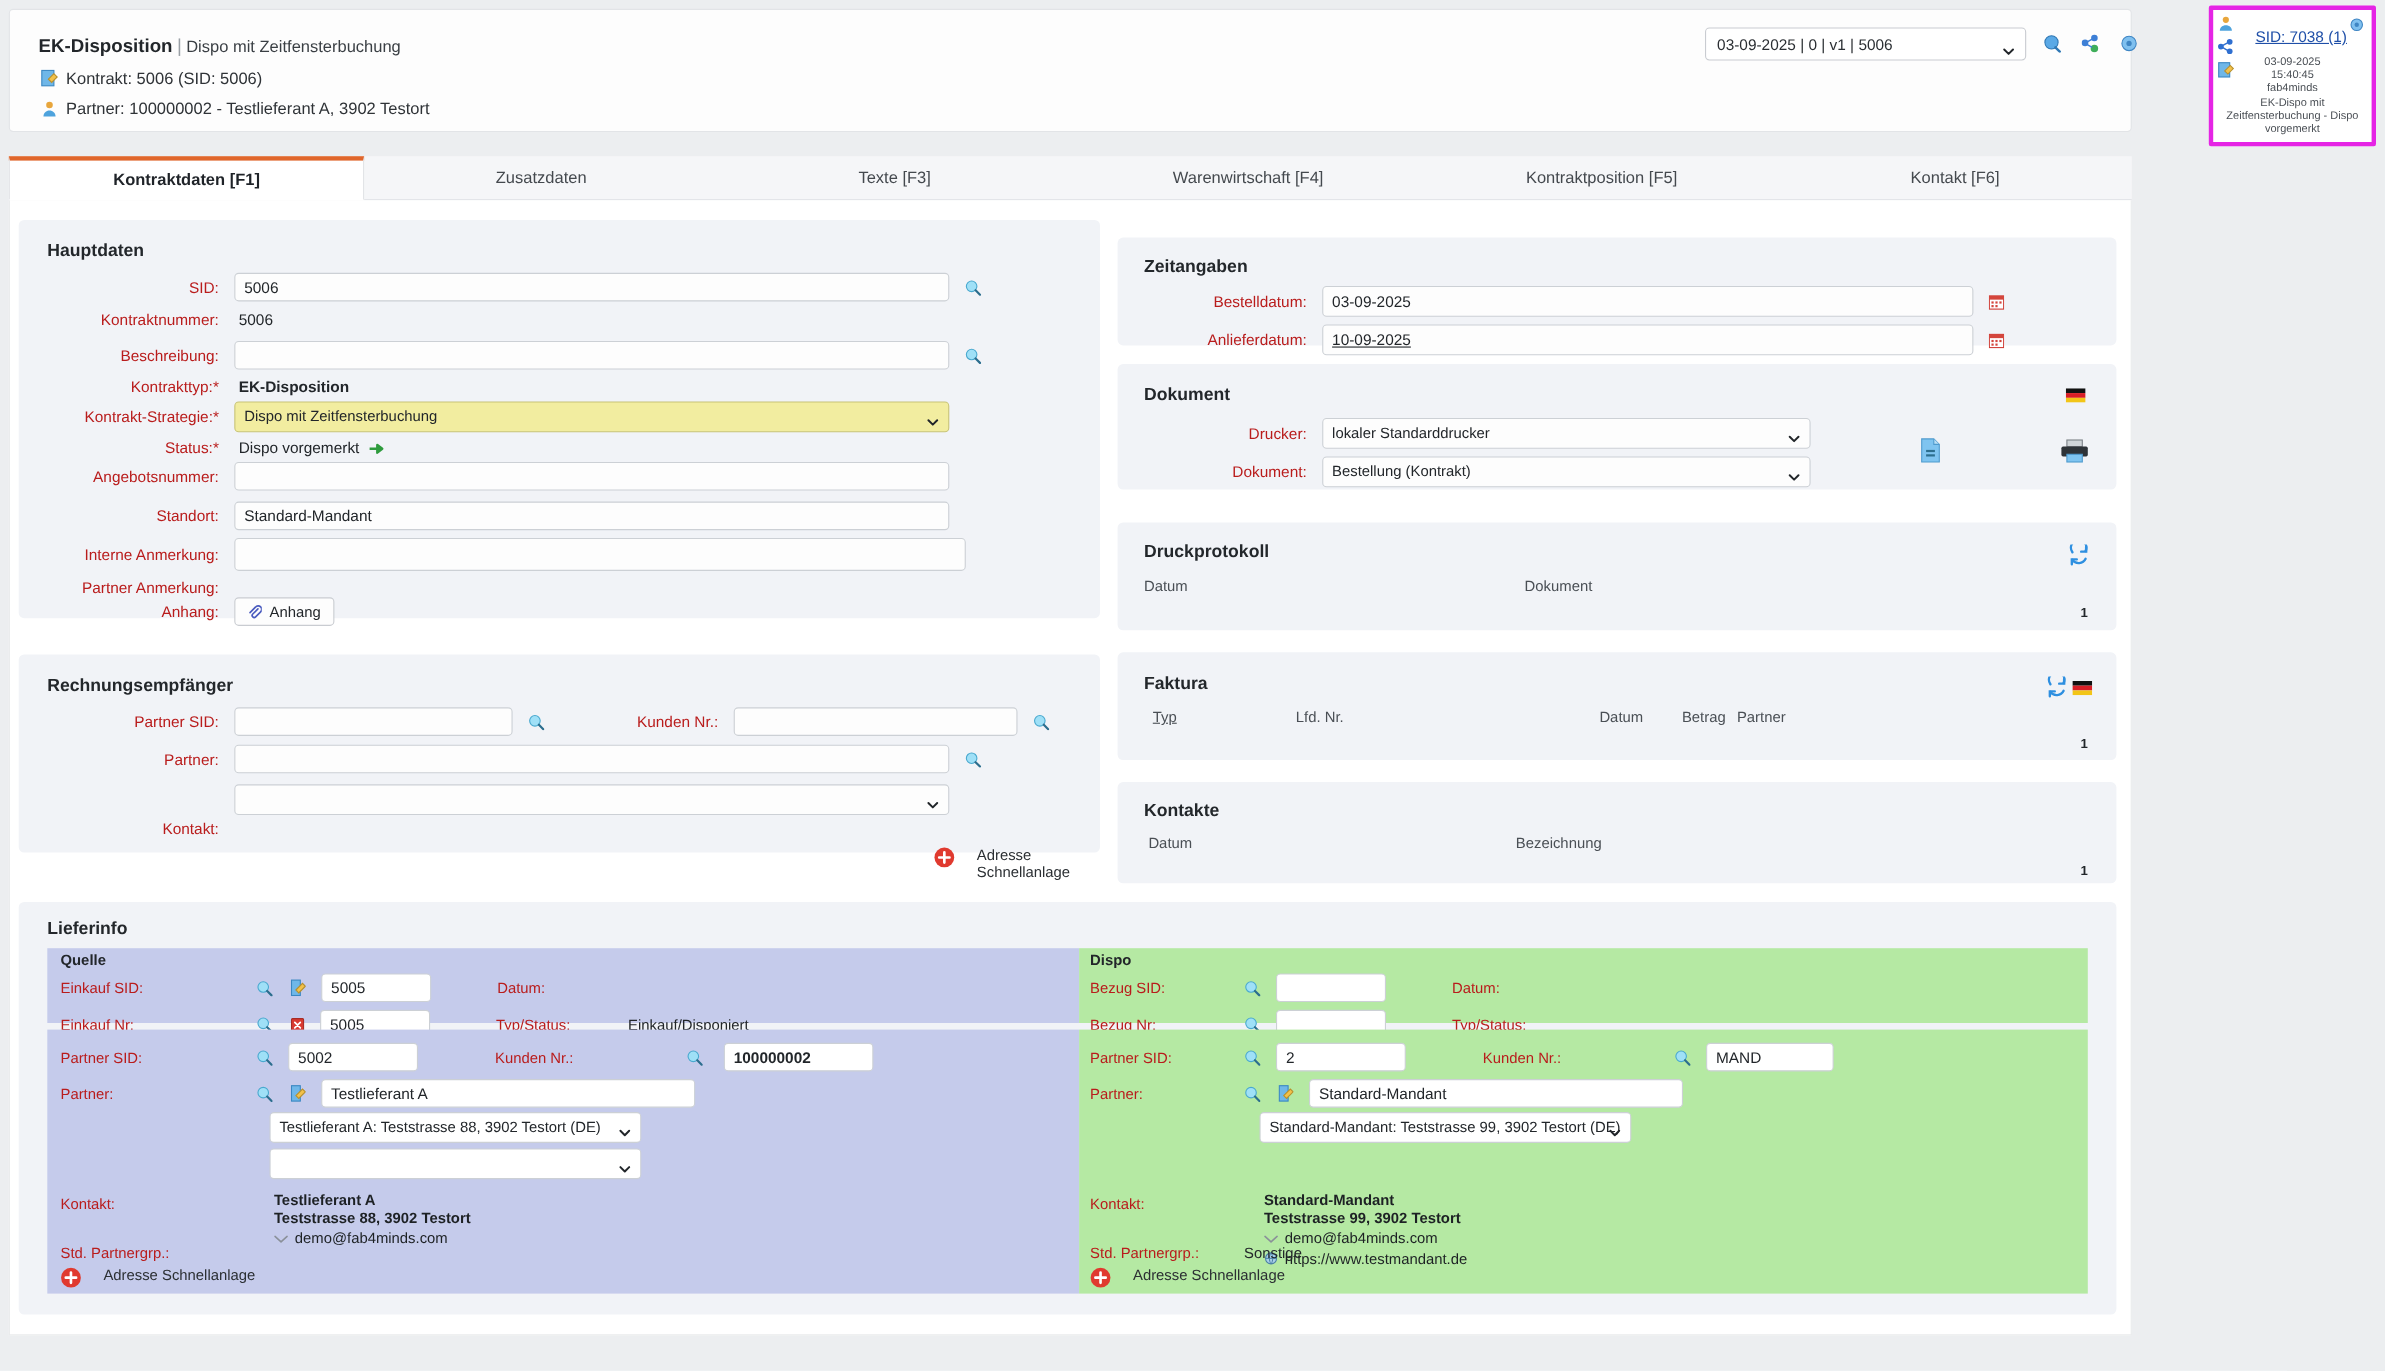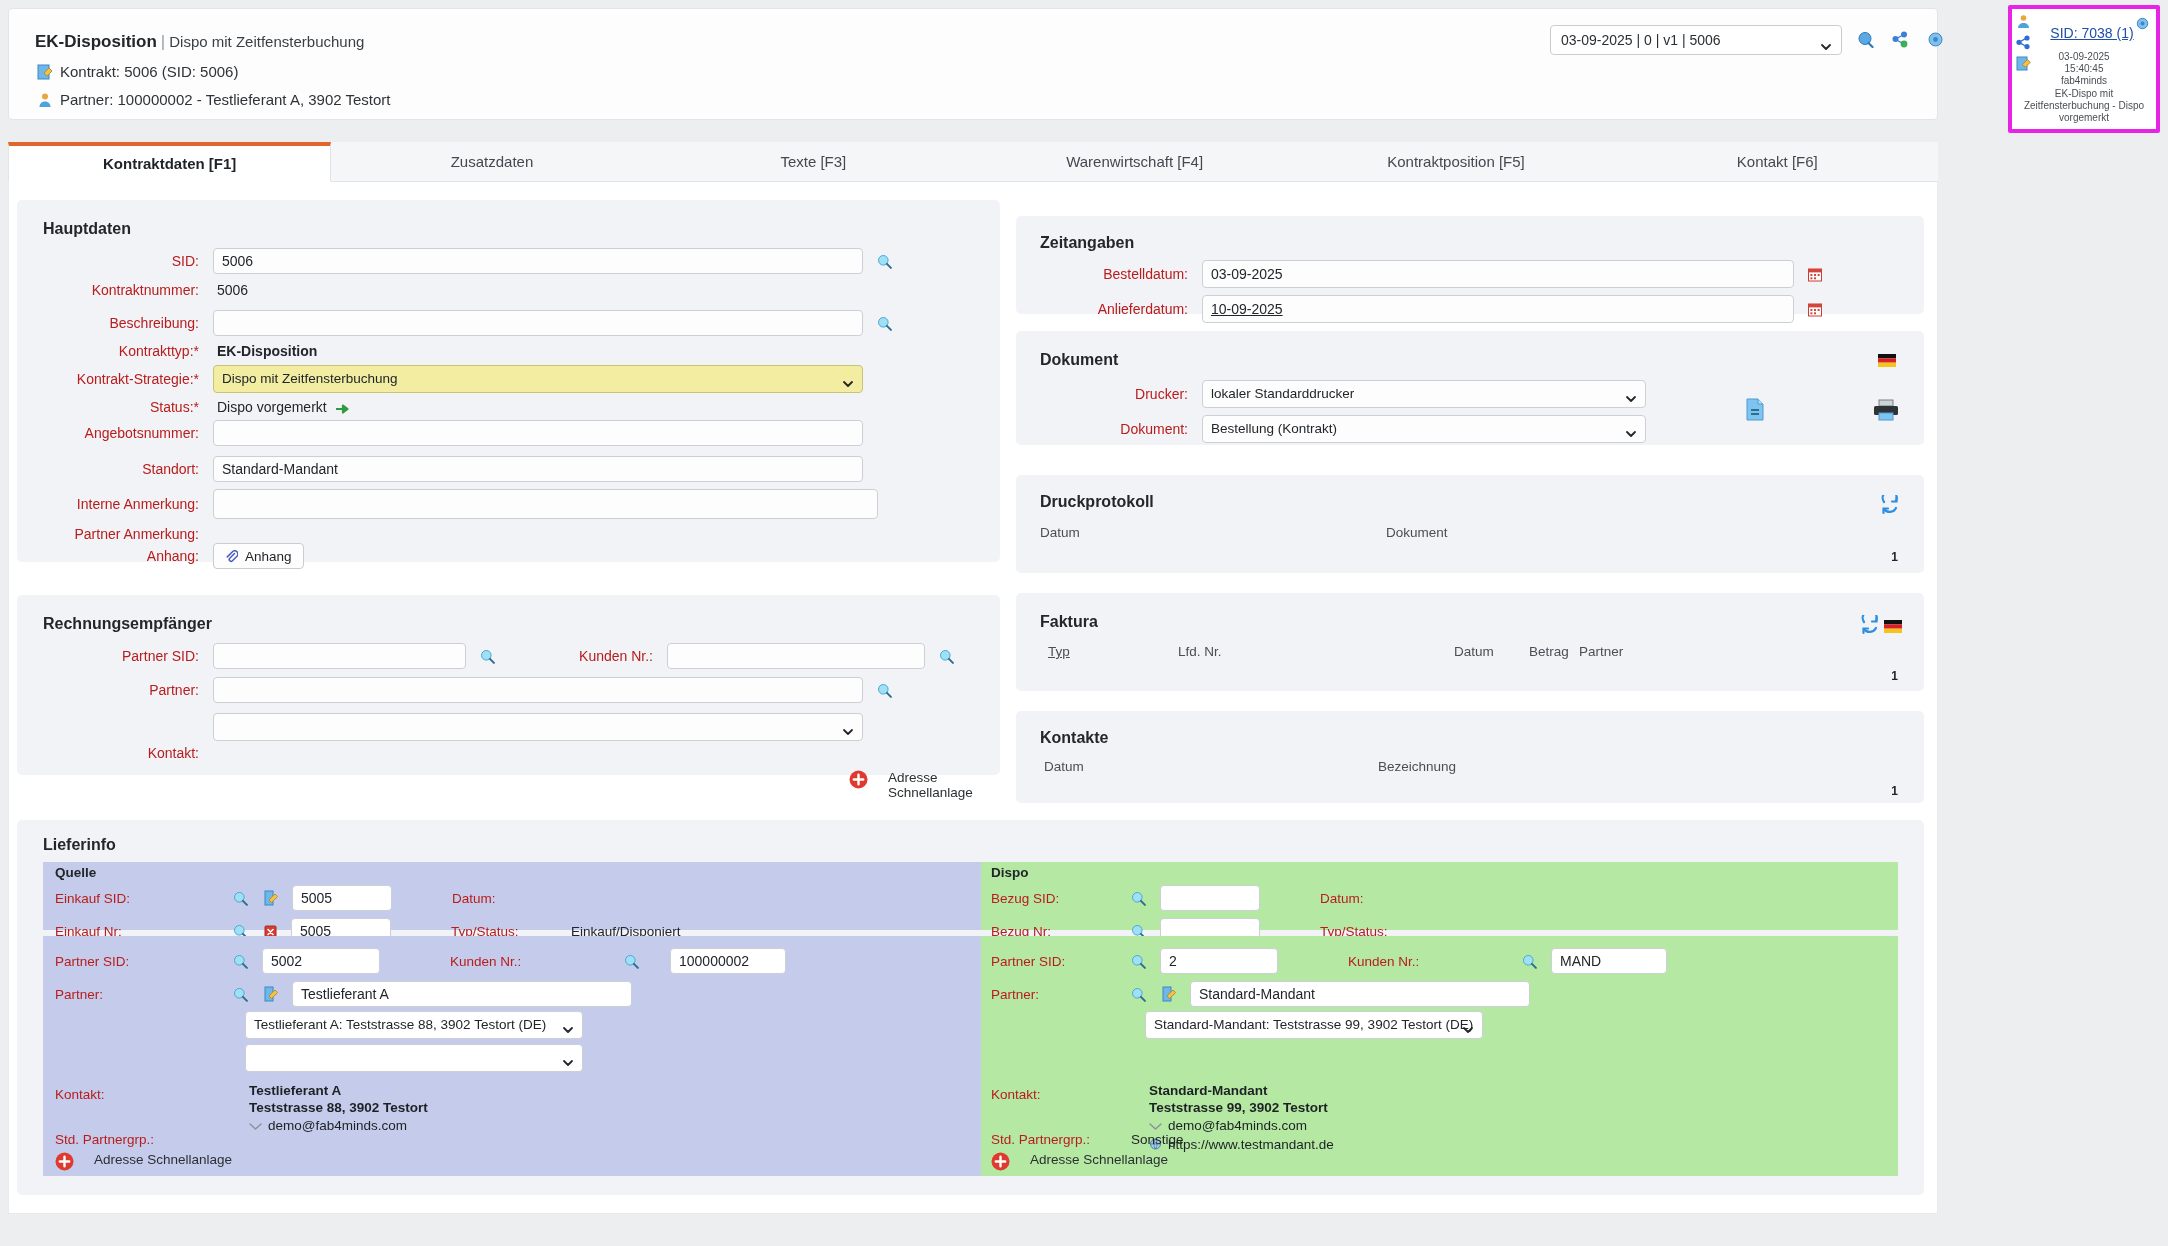--- a/index.html
+++ b/index.html
@@ -625,21 +625,21 @@
               </svg>
           </span>
           <div class="inp" style="margin-left:14px; width:118px; background:#fff;">5002</div>
           <div class="lbl" style="margin-left:70px; width:110px; text-align:left; font-size:13.5px;">Kunden Nr.:</div>
           <span class="mag" style="margin-left:64px;">
             <svg viewBox="0 0 15 15" width="15" height="15">
                 <circle cx="6.3" cy="6.3" r="4.8" fill="#9fe0f7" stroke="#4aa9cf"></circle>
                 <path d="M9.9 9.9l4 4" stroke="#2c6e8e" stroke-width="2" stroke-linecap="round"></path>
               </svg>
           </span>
-          <div class="inp" style="margin-left:31px; width:116px; background:#fff;">100000002</div>
+          <div class="inp" style="margin-left:19px; width:136px; background:#fff;font-weight:bold;">100000002</div>
         </div>
 
         <div class="row" style="left:12px; top:45px; width:920px;">
           <div class="lbl" style="width:178px; text-align:left; font-size:13.5px;">Partner:</div>
           <span class="mag">
             <svg viewBox="0 0 15 15" width="15" height="15">
                 <circle cx="6.3" cy="6.3" r="4.8" fill="#9fe0f7" stroke="#4aa9cf"></circle>
                 <path d="M9.9 9.9l4 4" stroke="#2c6e8e" stroke-width="2" stroke-linecap="round"></path>
               </svg>
           </span>

